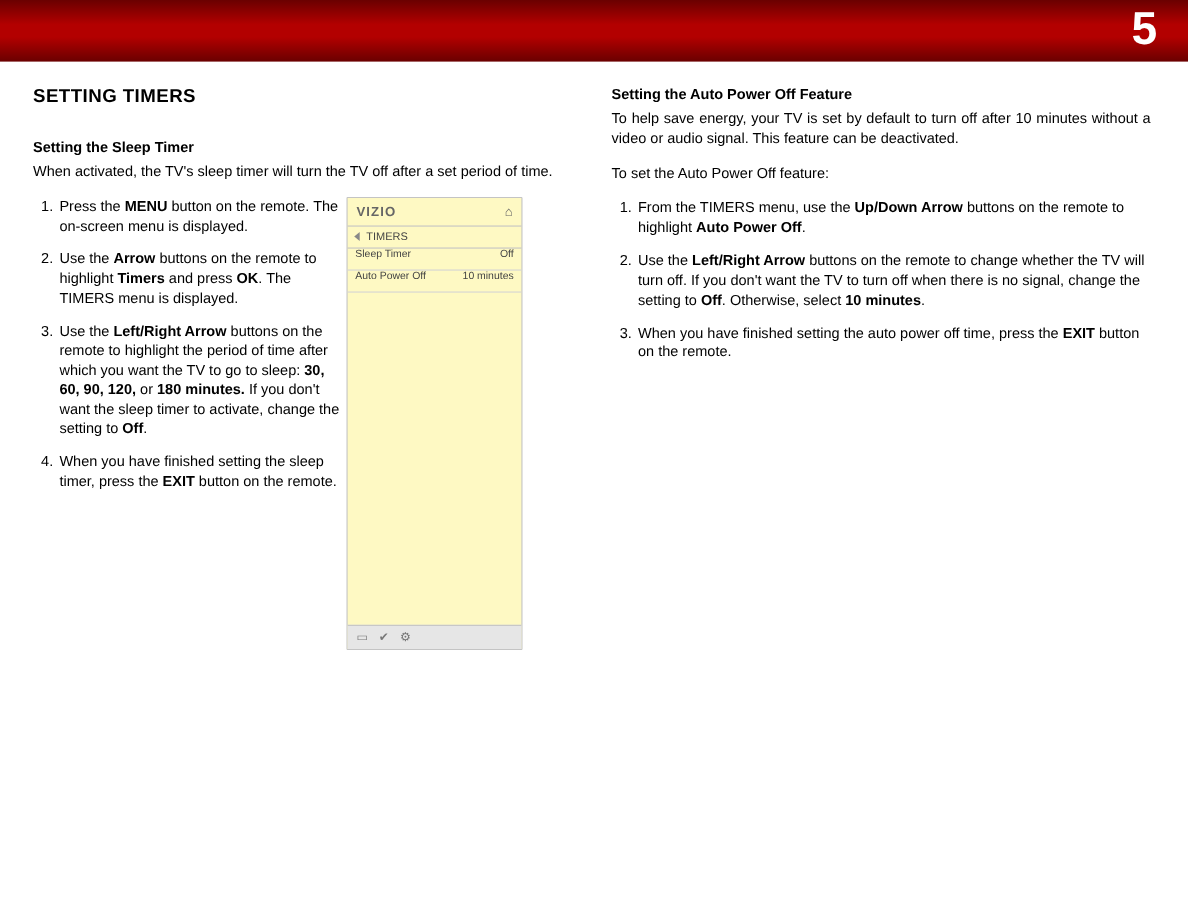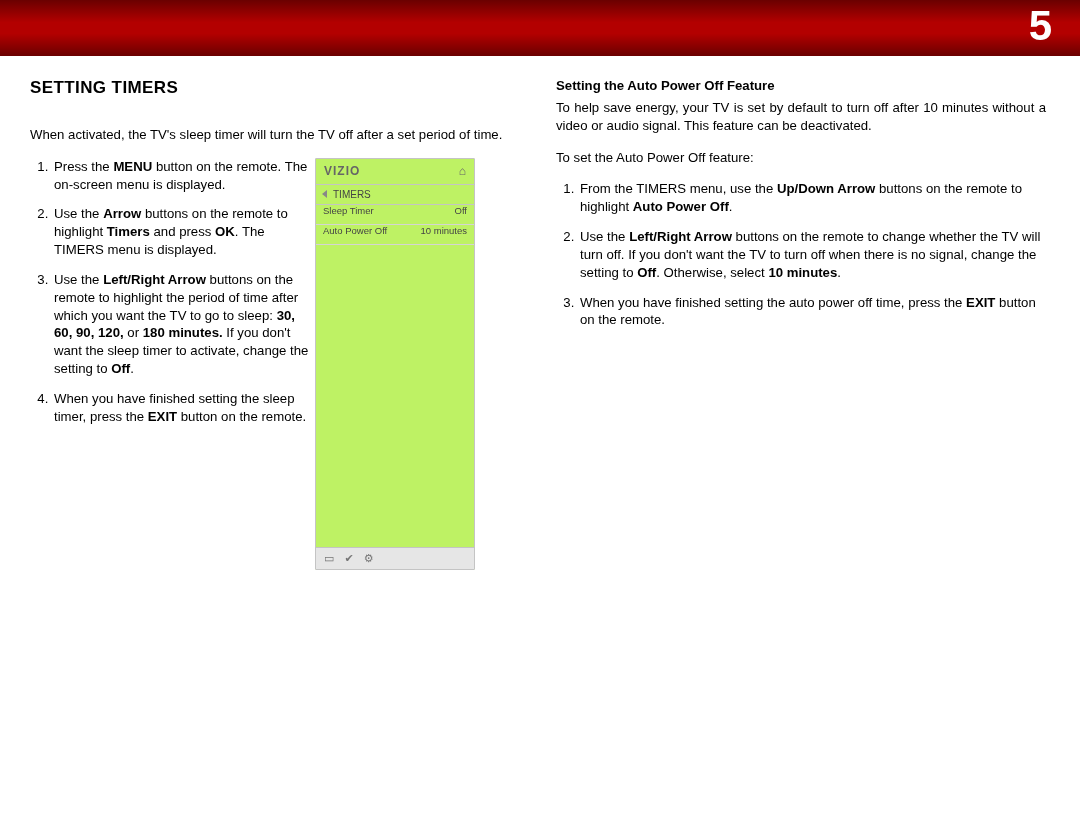--- a/index.html
+++ b/index.html
@@ -13,21 +13,21 @@
 .section-title { font-size: 17px; font-weight: 800; letter-spacing: 0.4px; margin-bottom: 28px; }
 .sub-title { font-size: 13.2px; font-weight: 700; margin-bottom: 6px; }
 .body-text { font-size: 13.2px; line-height: 1.35; margin-bottom: 14px; }
 .justify { text-align: justify; }
 ol { list-style: decimal; padding-left: 22px; font-size: 13.2px; }
 ol li { margin-bottom: 12px; line-height: 1.35; padding-left: 2px; }
 strong { font-weight: 700; }
 
 .left-wrap { display: flex; }
 .steps-left { width: 285px; }
-.menu-box { width: 160px; height: 412px; border: 1px solid #c4c4c4; background: #bef264; border-radius: 1px; position: relative; font-family: Arial, sans-serif; }
+.menu-box { width: 160px; height: 412px; border: 1px solid #c4c4c4; background: #fef9c3; border-radius: 1px; position: relative; font-family: Arial, sans-serif; }
 .menu-head { height: 26px; display: flex; align-items: center; justify-content: space-between; padding: 0 8px; border-bottom: 1px solid #c4c4c4; }
 .menu-logo { font-weight: 800; letter-spacing: 1px; font-size: 12px; color: #666; }
 .menu-home { font-size: 12px; color: #666; }
 .menu-crumb { height: 20px; border-bottom: 1px solid #c4c4c4; display: flex; align-items: center; font-size: 10px; padding: 0 6px; color: #444; }
 .chev-left { display:inline-block; width:0; height:0; border-top:4px solid transparent; border-bottom:4px solid transparent; border-right:5px solid #888; margin-right:6px;}
 .menu-row { height: 20px; border-bottom: 1px solid #d4d4d4; display: flex; align-items: flex-start; justify-content: space-between; padding: 0 7px; font-size: 9.5px; color: #444; }
 .menu-foot { position: absolute; bottom: 0; left: 0; right: 0; height: 22px; background: #e6e6e6; border-top: 1px solid #c4c4c4; display: flex; align-items: center; gap: 10px; padding: 0 8px; font-size: 11px; color: #777; }
 .foot-icon { display:inline-block; }
 
 .page-num { position: absolute; bottom: 12px; left: 16px; width: 1080px; text-align: right; font-size: 13px; color:#111; }
@@ -37,20 +37,21 @@
 
 <div class="page">
   <div class="banner">
     <div class="banner-num">5</div>
   </div>
 
   <div class="content">
 
     <div class="col">
       <div class="section-title">SETTING TIMERS</div>
+      <div class="sub-title">Setting the Sleep Timer</div>
       <div class="body-text">When activated, the TV's sleep timer will turn the TV off after a set period of time.</div>
 
       <div class="left-wrap">
         <div class="steps-left">
           <ol>
             <li>
               <span>Press the </span><strong>MENU</strong><span> button on the remote. The on-screen menu is displayed.</span>
             </li>
             <li>
               <span>Use the </span><strong>Arrow</strong><span> buttons on the remote to highlight </span><strong>Timers</strong><span> and press </span><strong>OK</strong><span>. The TIMERS menu is displayed.</span>

